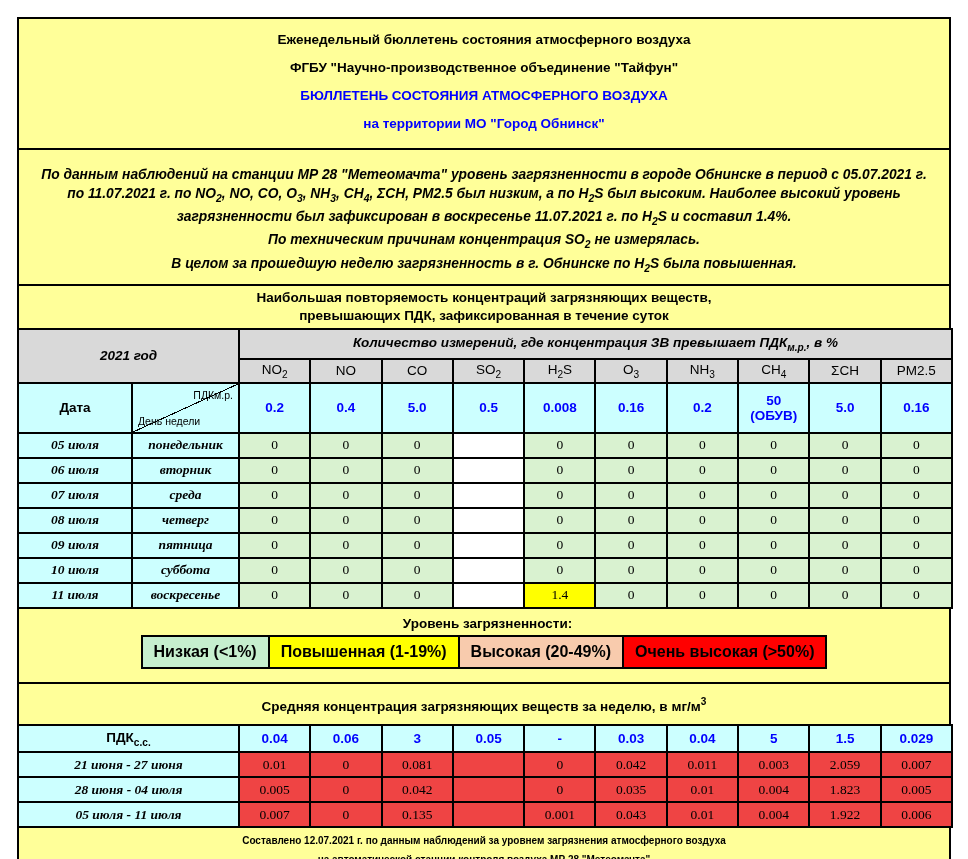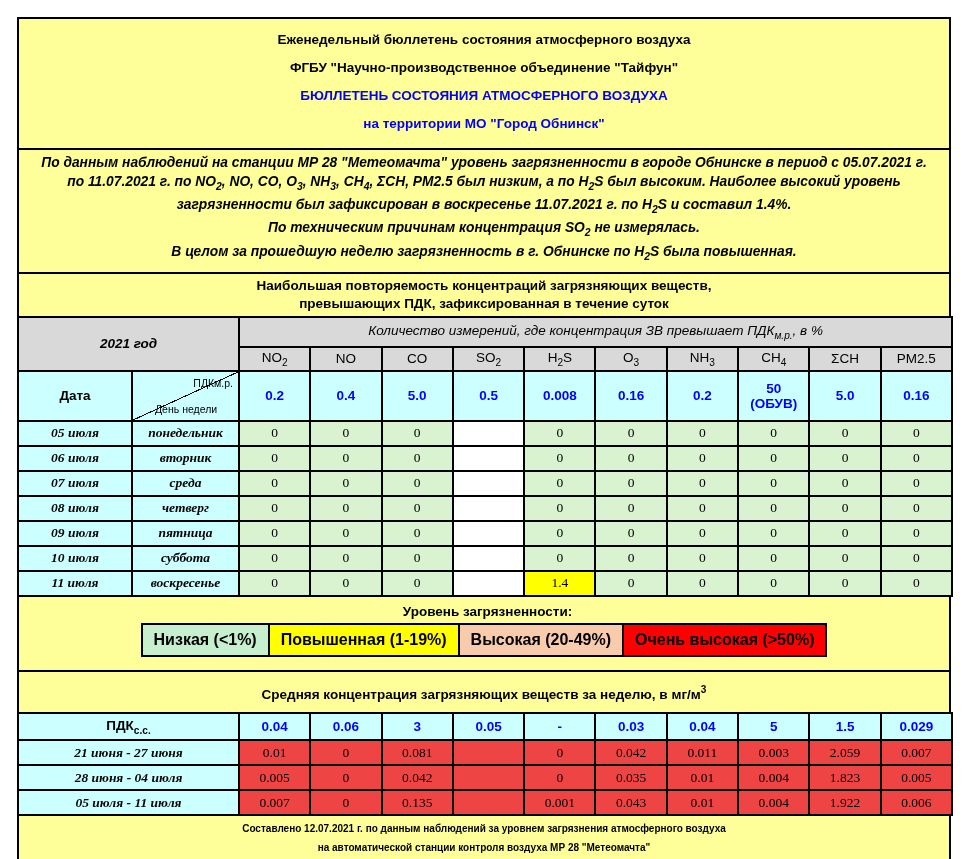--- a/index.html
+++ b/index.html
@@ -6,41 +6,41 @@
     font-family:"Liberation Sans", sans-serif;color:#000;}
   .page{position:relative;margin:17px 0 0 17px;width:757px;}
   .page > * + *{margin-top:-2px;}
   .block{box-sizing:border-box;width:934px;border:2px solid #000;
     background:var(--c-yellow,#FFFF99);text-align:center;}
   
   .title-block{padding:13px 0 4px 0;}
   .t-line{font-weight:bold;font-size:13.5px;line-height:16px;margin:0 0 12px 0;}
   .t-line.blue{color:var(--c-blue,#0000FF);}
   
-  .summary-block{padding:4px 12px 6px 12px;font-weight:bold;font-style:italic;
+  .summary-block{padding:16px 12px 6px 12px;font-weight:bold;font-style:italic;
     font-size:13.8px;line-height:18.6px;}
   .sum-line{margin:0;}
   sub{font-size:75%;} sup{font-size:75%;}
   
   .caption-block{padding:3px 0;font-weight:bold;font-size:13.5px;line-height:18px;}
   .caption-block2{padding:8px 0;font-weight:bold;font-size:13.5px;line-height:20px;}
   
   table.grid{border-collapse:collapse;table-layout:fixed;width:934px;background:#FFFFFF;}
   table.grid td{border:2px solid #000;box-sizing:border-box;text-align:center;
     vertical-align:middle;padding:1px 2px;font-size:13.5px;overflow:hidden;}
   .c-date{width:114px;} .c-day{width:107px;} .c-chem{width:71.3px;} .c-label{width:221px;}
   .year-cell{background:var(--c-gray,#D9D9D9);font-weight:bold;font-style:italic;}
-  .measure-cell{background:var(--c-gray,#D9D9D9);font-weight:normal;font-style:italic;height:30px;}
+  .measure-cell{background:var(--c-gray,#D9D9D9);font-weight:bold;font-style:italic;height:30px;}
   .chem{background:var(--c-gray,#D9D9D9);height:24px;}
   .date-head{background:var(--c-cyan,#CCFFFF);font-weight:bold;}
   .diag-cell{background:var(--c-cyan,#CCFFFF);position:relative;padding:0;height:50px;}
   .diag-line{position:absolute;left:0;top:0;right:0;bottom:0;
     background:linear-gradient(to bottom right,transparent 49.4%,#000 49.4%,#000 50.6%,transparent 50.6%);}
   .diag-top{position:absolute;top:5px;right:5px;font-size:10.5px;}
-  .diag-bottom{position:absolute;bottom:5px;left:22px;font-size:10.5px;}
+  .diag-bottom{position:absolute;bottom:5px;left:5px;font-size:10.5px;}
   .pdkval{background:var(--c-cyan,#CCFFFF);color:var(--c-blue,#0000FF);font-weight:bold;}
   #pdk-row td{height:50px;}
   .serif{font-family:"Liberation Serif", serif;font-size:14px;}
   .datec,.dayc{background:var(--c-cyan,#CCFFFF);font-weight:bold;font-style:italic;height:25px;}
   .val{background:var(--c-green,#D9F2D0);height:25px;}
   .val.empty{background:#FFFFFF;}
   .val.hl{background:var(--c-highlight,#FFFF00);}
   
   .legend-block{padding:5px 0 13px 0;}
   .legend-title{font-weight:bold;font-size:13.5px;line-height:19px;margin-left:7px;}

